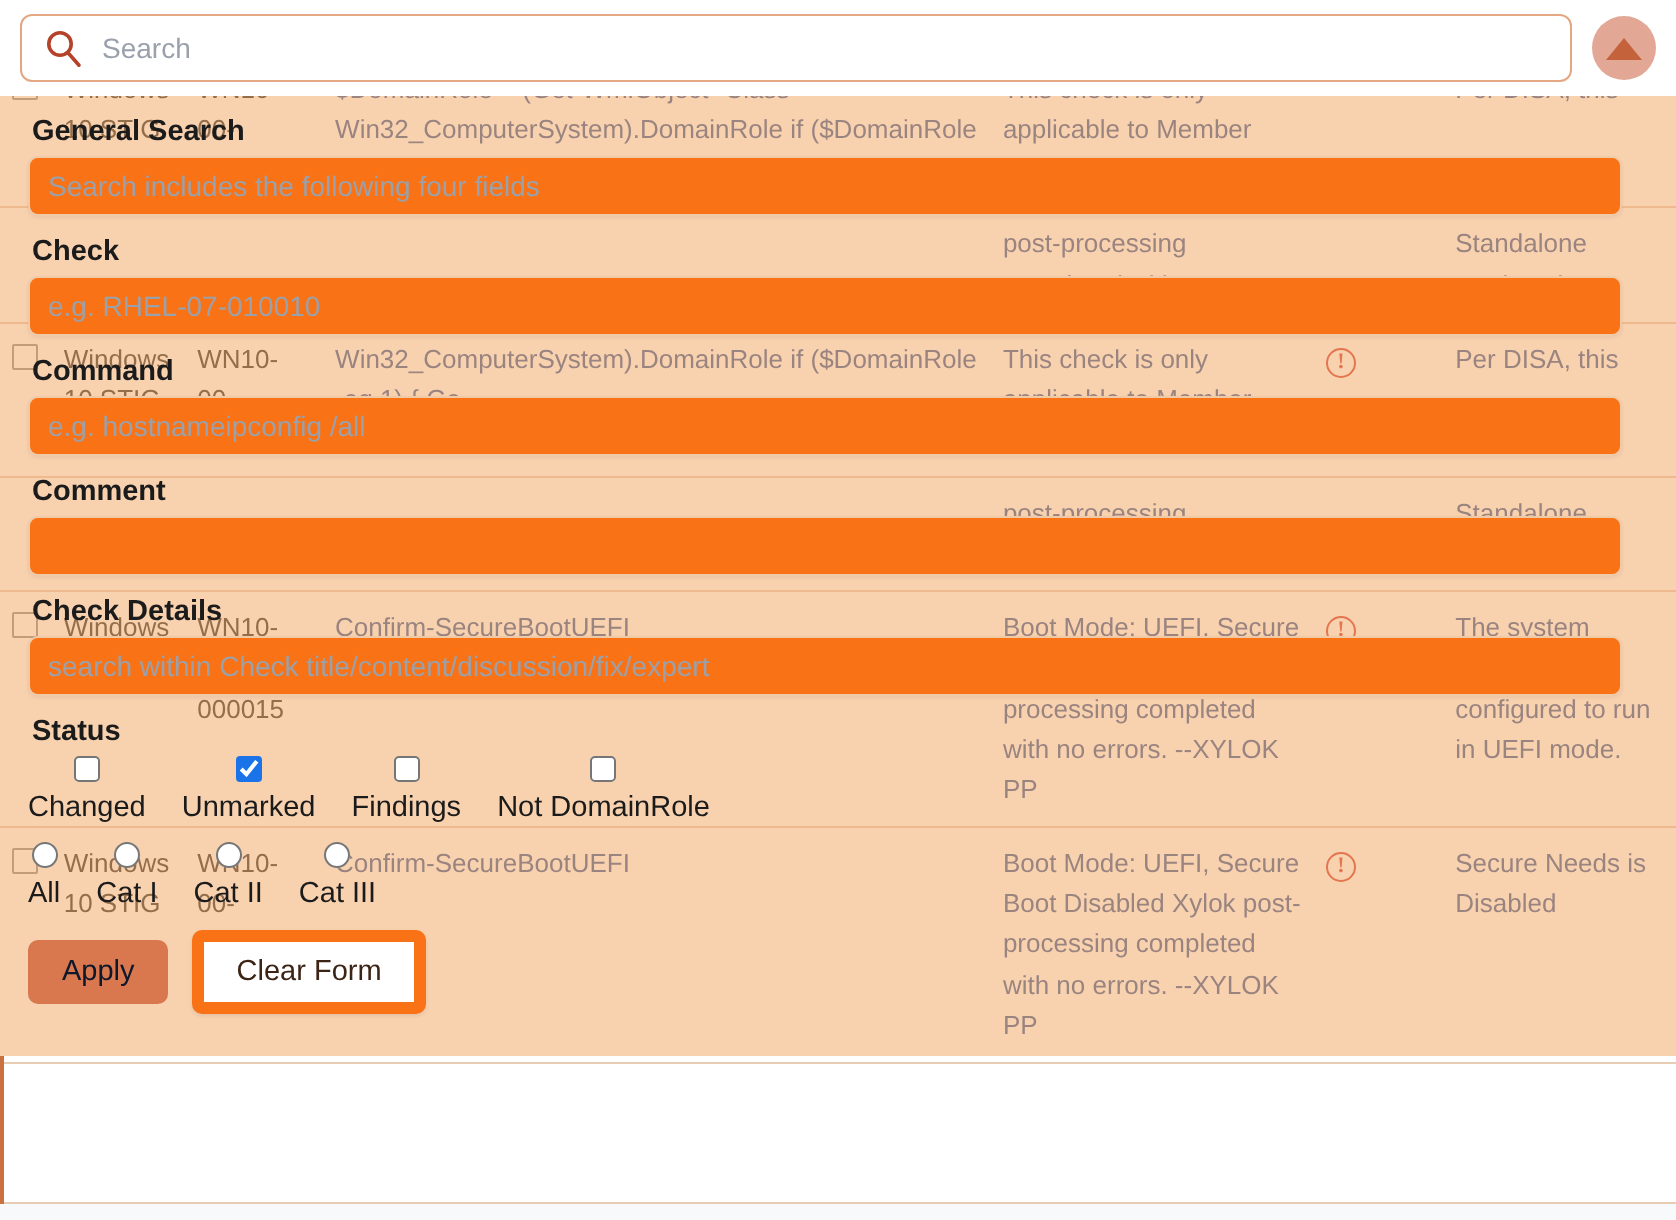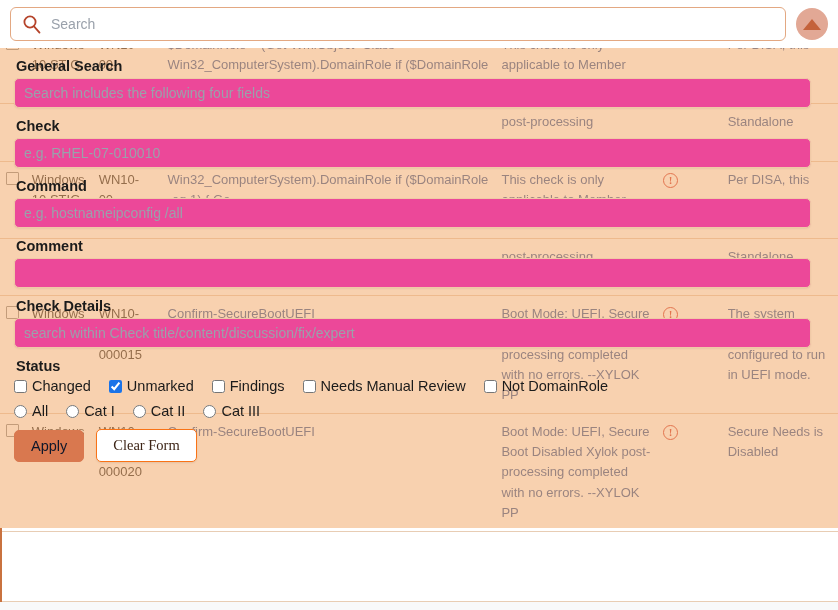--- a/index.html
+++ b/index.html
@@ -169,21 +169,21 @@
     font-size: 14.5px;
     font-weight: 700;
     margin: 0 0 4px 2px;
     display: block;
   }
   .f-input {
     width: 797px;
     height: 30px;
     border: 1px solid #f0c9a6;
     border-radius: 5px;
-    background: #ec4899;
+    background: #f97316;
     padding: 0 9px;
     font-size: 14px;
     color: #333;
     font-family: "Liberation Sans", sans-serif;
     outline: none;
     margin-bottom: 10px;
     box-shadow: 0 1px 2px rgba(0,0,0,0.06);
   }
   .f-input::placeholder { color: #9aa1ab; }
 
@@ -197,20 +197,21 @@
   }
   .opt {
     display: inline-flex;
     align-items: center;
     gap: 5px;
     margin-right: 18px;
     font-size: 14.5px;
     color: #1b1b1b;
     cursor: pointer;
     white-space: nowrap;
+    flex-direction: column;
   }
   .opt input[type="checkbox"],
   .opt input[type="radio"] {
     width: 13px; height: 13px;
     margin: 0;
     cursor: pointer;
     accent-color: #1a73e8;
   }
 
   .btn-row {
@@ -225,26 +226,26 @@
     border: 1px solid #d9784f;
     border-radius: 5px;
     padding: 7px 16px;
     font-size: 14.5px;
     cursor: pointer;
     font-family: "Liberation Sans", sans-serif;
   }
   .btn-clear {
     background: #ffffff;
     color: #3c2416;
-    border: 1px solid #f97316;
+    border: 6px solid #f97316;
     border-radius: 5px;
     padding: 7px 16px;
     font-size: 14.5px;
     cursor: pointer;
-    font-family: Liberation Serif, serif;
+    font-family: Liberation Sans, sans-serif;
     box-shadow: 0 1px 2px rgba(0,0,0,0.08);
   }
   .bottom-edge {
     position: absolute;
     left: 0; top: 601px;
     width: 838px; height: 9px;
     background: #f8f9fa;
     border-top: 1px solid #e8cdb4;
     z-index: 5;
   }
@@ -375,24 +376,20 @@
           <label class="opt">
             <input type="checkbox" checked="" style="">
             <span>Unmarked</span>
           </label>
           <label class="opt">
             <input type="checkbox" style="">
             <span>Findings</span>
           </label>
           <label class="opt">
             <input type="checkbox" style="">
-            <span>Needs Manual Review</span>
-          </label>
-          <label class="opt">
-            <input type="checkbox" style="">
             <span>Not DomainRole</span>
           </label>
         </div>
     </div>
 
     <div class="opt-group">
       <div class="opt-row" id="severity-host">
           <label class="opt">
             <input type="radio" name="severity" style="">
             <span>All</span>

